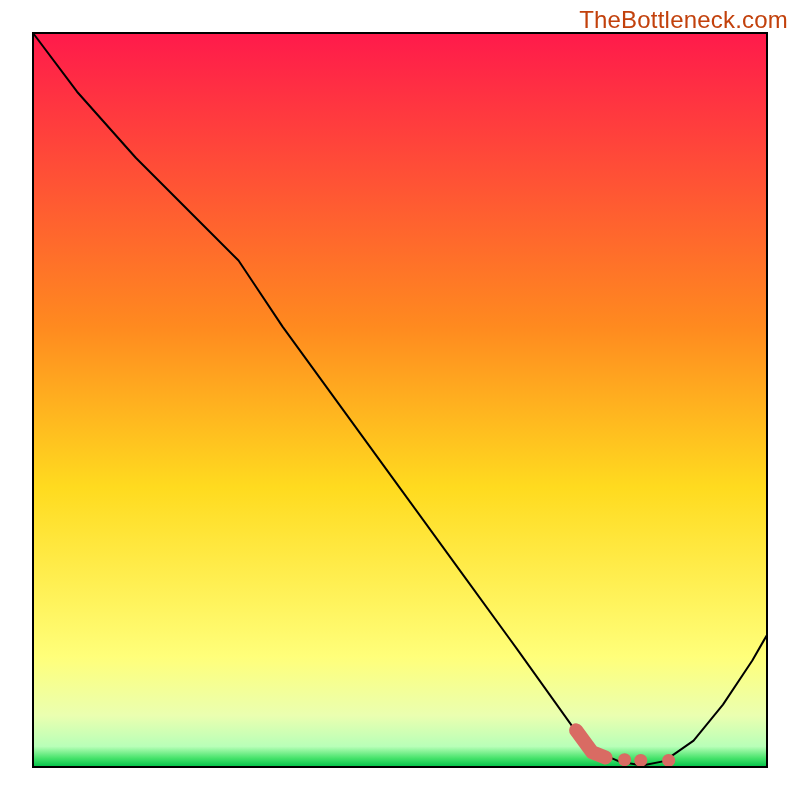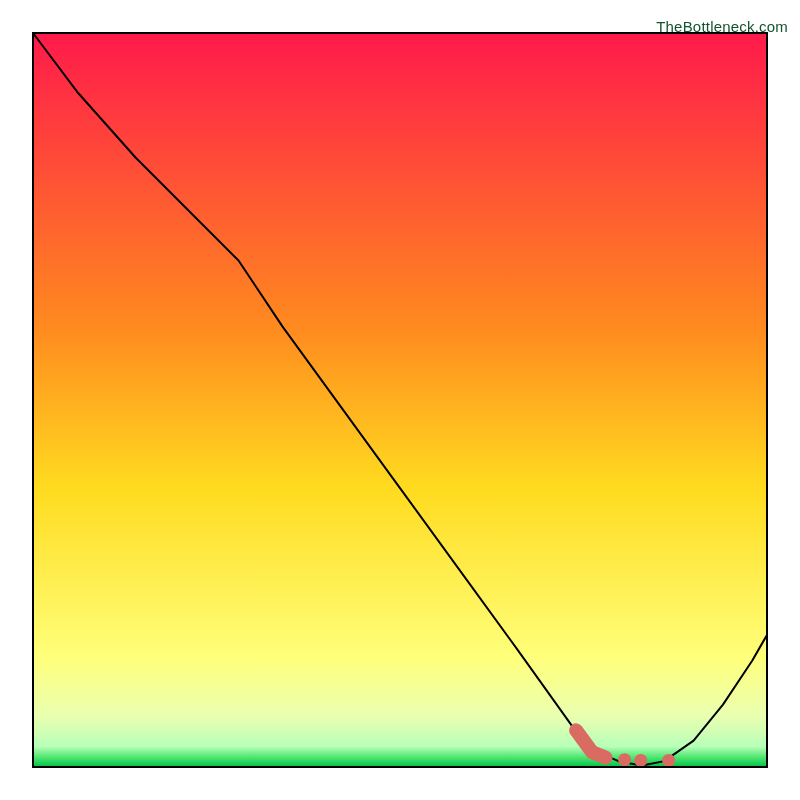--- a/index.html
+++ b/index.html
@@ -11,24 +11,24 @@
     font-family: Arial, Helvetica, sans-serif;
     overflow: hidden;
   }
   .chart-container {
     position: relative;
     width: 800px;
     height: 800px;
   }
   .watermark {
     position: absolute;
-    top: 18px;
+    top: 6px;
     right: 12px;
-    color: #14532d;
-    font-size: 15px;
+    color: #c2410c;
+    font-size: 24px;
     font-weight: 500;
     letter-spacing: 0.2px;
     z-index: 5;
   }
   svg.plot {
     position: absolute;
     top: 0;
     left: 0;
     width: 800px;
     height: 800px;

